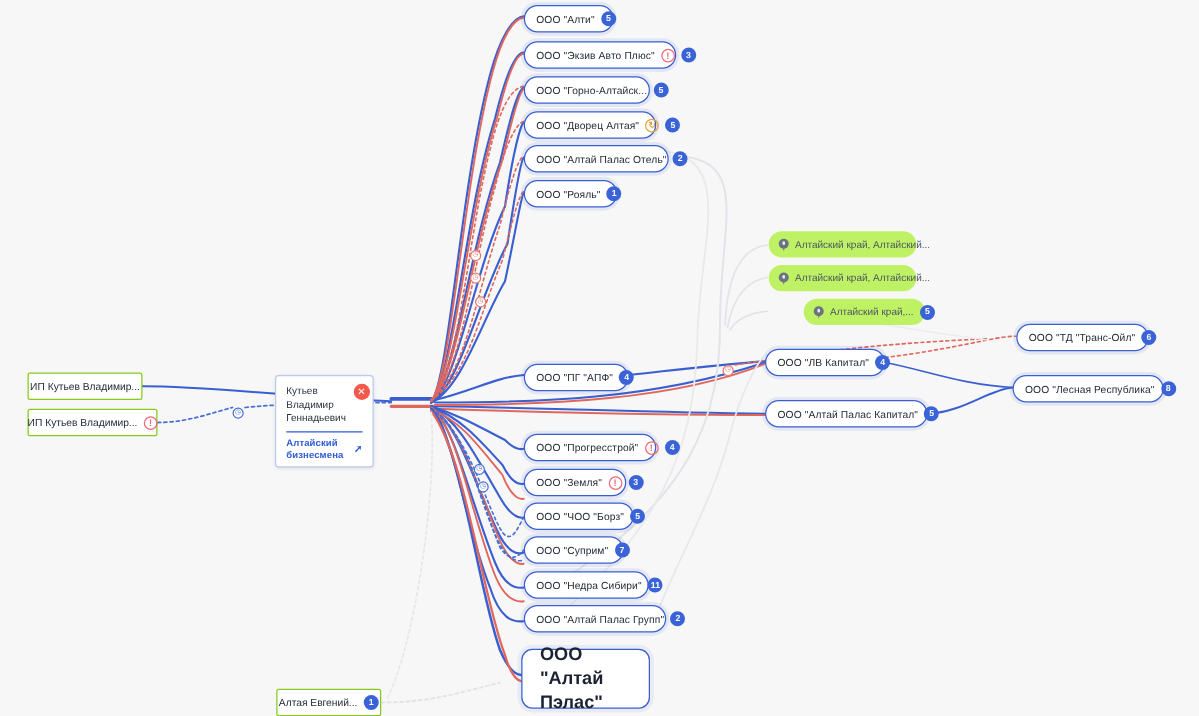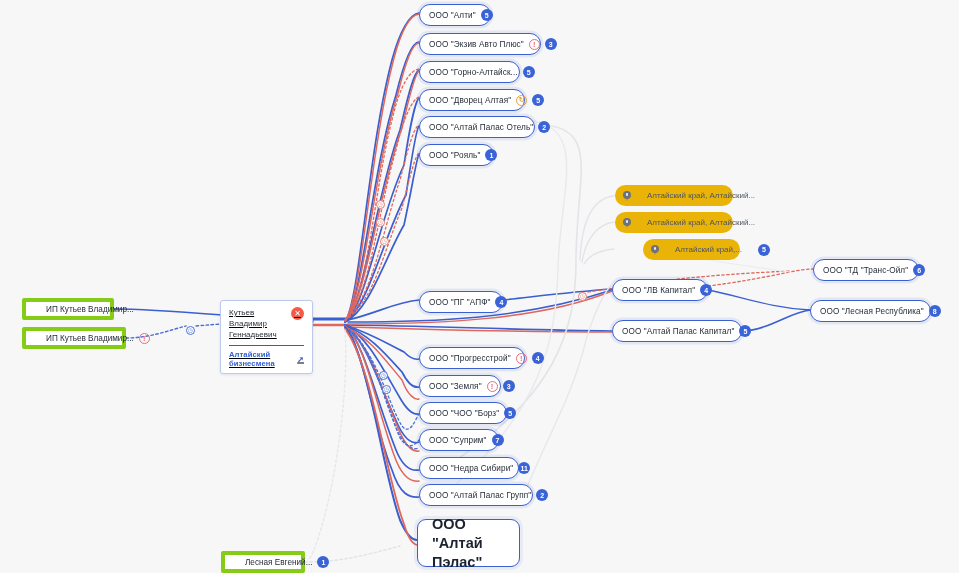--- a/index.html
+++ b/index.html
@@ -81,36 +81,37 @@
     font-size: 7.5px;
     font-weight: bold;
     box-sizing: border-box;
   }
   .mini.warn  { border: 1px solid #ef6a78; color: #ef6a78; }
   .mini.reload{ border: 1px solid #e3a33c; color: #e3a33c; font-size: 7px; }
 
   
   .rect {
     background: #ffffff;
-    border: 4px solid #84cc16;
+    border: 1px solid #84cc16;
     border-radius: 2px;
     height: 22px;
-    padding: 0 20px;
+    padding: 0 4px;
     gap: 5px;
     font-size: 8.2px;
     color: #1f2733;
+    justify-content: center;
   }
 
   
   .loc {
-    background: #eab308;
+    background: #bef264;
     border-radius: 13px;
     height: 21px;
     padding: 0 8px;
-    gap: 16px;
+    gap: 5px;
     font-size: 8px;
     color: #4d5560;
   }
   .pin {
     flex: 0 0 auto;
     width: 8px;
     height: 10px;
     position: relative;
   }
   .pin::before {
@@ -288,21 +289,21 @@
       <path d="M614,196 C595,198 582,215 580,260" stroke="#e3e4e7" stroke-width="1.4"></path>
       <path d="M614,222 C598,224 586,238 582,262" stroke="#e3e4e7" stroke-width="1.4"></path>
       <path d="M614,249 C602,250 590,254 584,264" stroke="#e3e4e7" stroke-width="1.4"></path>
       <path d="M305,562 C340,562 362,556 400,546" stroke="#e1e2e5" stroke-width="1.4" stroke-dasharray="2.5 2.5"></path>
       <path d="M345,330 C350,400 330,520 310,558" stroke="#e6e7ea" stroke-width="1.4" stroke-dasharray="2.5 2.5"></path>
       <path d="M610,286 C600,300 592,320 586,340 C572,400 540,450 522,500" stroke="#e7e8eb" stroke-width="1.4"></path>
       <path d="M790,272 C760,268 720,262 700,258" stroke="#ebecee" stroke-width="1.2"></path>
     </g>
   </svg>
 
-  <div class="focus-card" style="left:220px; top:300px; width:93px;text-decoration:underline;">
+  <div class="focus-card" style="left:220px; top:300px; width:79px;">
     <div class="fc-top">
       <div class="fc-name">Кутьев Владимир Геннадьевич</div>
       <div class="fc-close">✕</div>
     </div>
     <div class="fc-sep"></div>
     <div class="fc-link">
       <span>Алтайский бизнесмена</span>
       <span class="ext">➚</span>
     </div>
   </div>
@@ -313,21 +314,21 @@
 
   <div id="left-nodes">
       <div class="node rect" style="left: 22px; top: 298px; width: 92px;">
         <span>ИП Кутьев Владимир...</span>
       </div>
       <div class="node rect" style="left: 22px; top: 327px; width: 104px;">
         <span>ИП Кутьев Владимир...</span>
         <span class="mini warn">!</span>
       </div>
       <div class="node rect" style="left: 221px; top: 551px; width: 84px;">
-        <span>Лесная Евгений...</span>
+        <span>Алтая Евгений...</span>
         <span class="badge">1</span>
       </div>
     </div>
   <div id="top-nodes">
       <div class="node pill" style="left: 419px; top: 4px; width: 72px;">
         <span class="label">ООО "Алти"</span>
         <span class="badge">5</span>
       </div>
       <div class="node pill" style="left: 419px; top: 33px; width: 122px;">
         <span class="label">ООО "Экзив Авто Плюс"</span>

